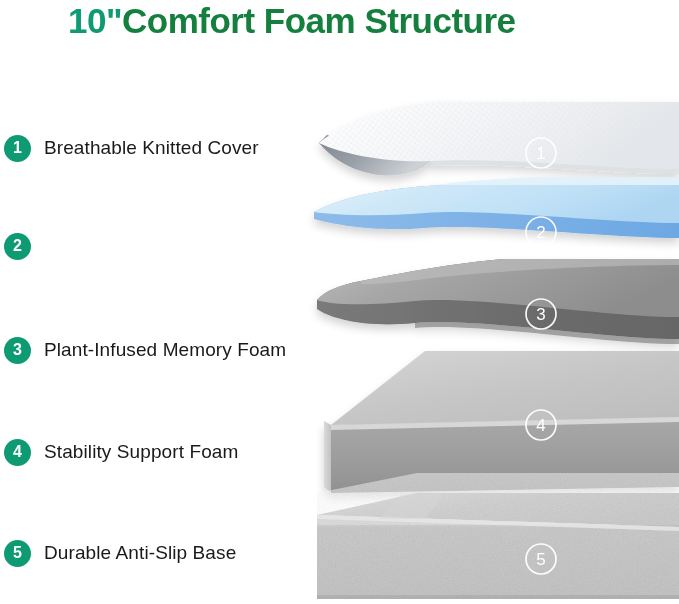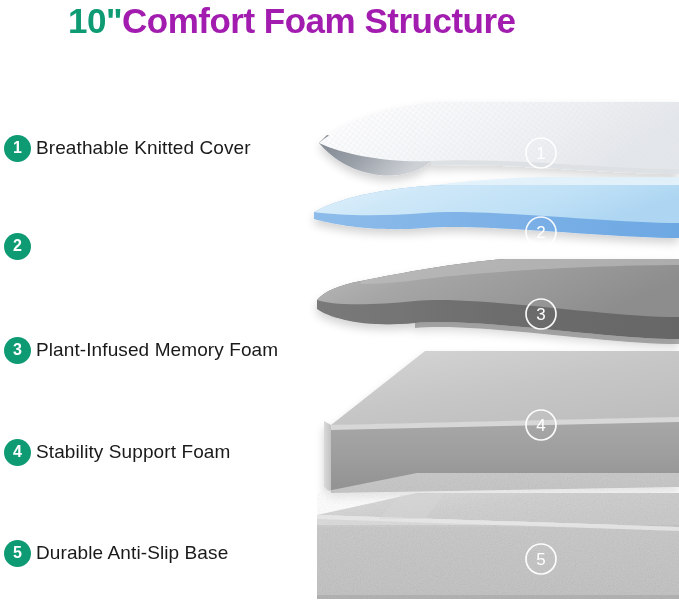--- a/index.html
+++ b/index.html
@@ -24,21 +24,21 @@
     font-size: 35px;
     font-weight: bold;
     letter-spacing: -0.5px;
     white-space: nowrap;
     color: #141414;
   }
   #title .size {
     color: #0e9b73;
   }
   #title .rest {
-    color: #a21caf;
+    color: #15803d;
     margin-top: 44px;
   }
 
   
   .legend-row {
     position: absolute;
     left: 4px;
     display: flex;
     align-items: center;
     height: 30px;
@@ -51,21 +51,21 @@
     color: #ffffff;
     font-size: 16px;
     font-weight: bold;
     display: flex;
     align-items: center;
     justify-content: center;
     flex: 0 0 auto;
     line-height: 1;
   }
   .legend-label {
-    margin-left: 5px;
+    margin-left: 13px;
     font-size: 19px;
     color: #1a1a1a;
     white-space: nowrap;
     letter-spacing: 0.1px;
   }
 
   
   #illustration {
     position: absolute;
     left: 305px;

